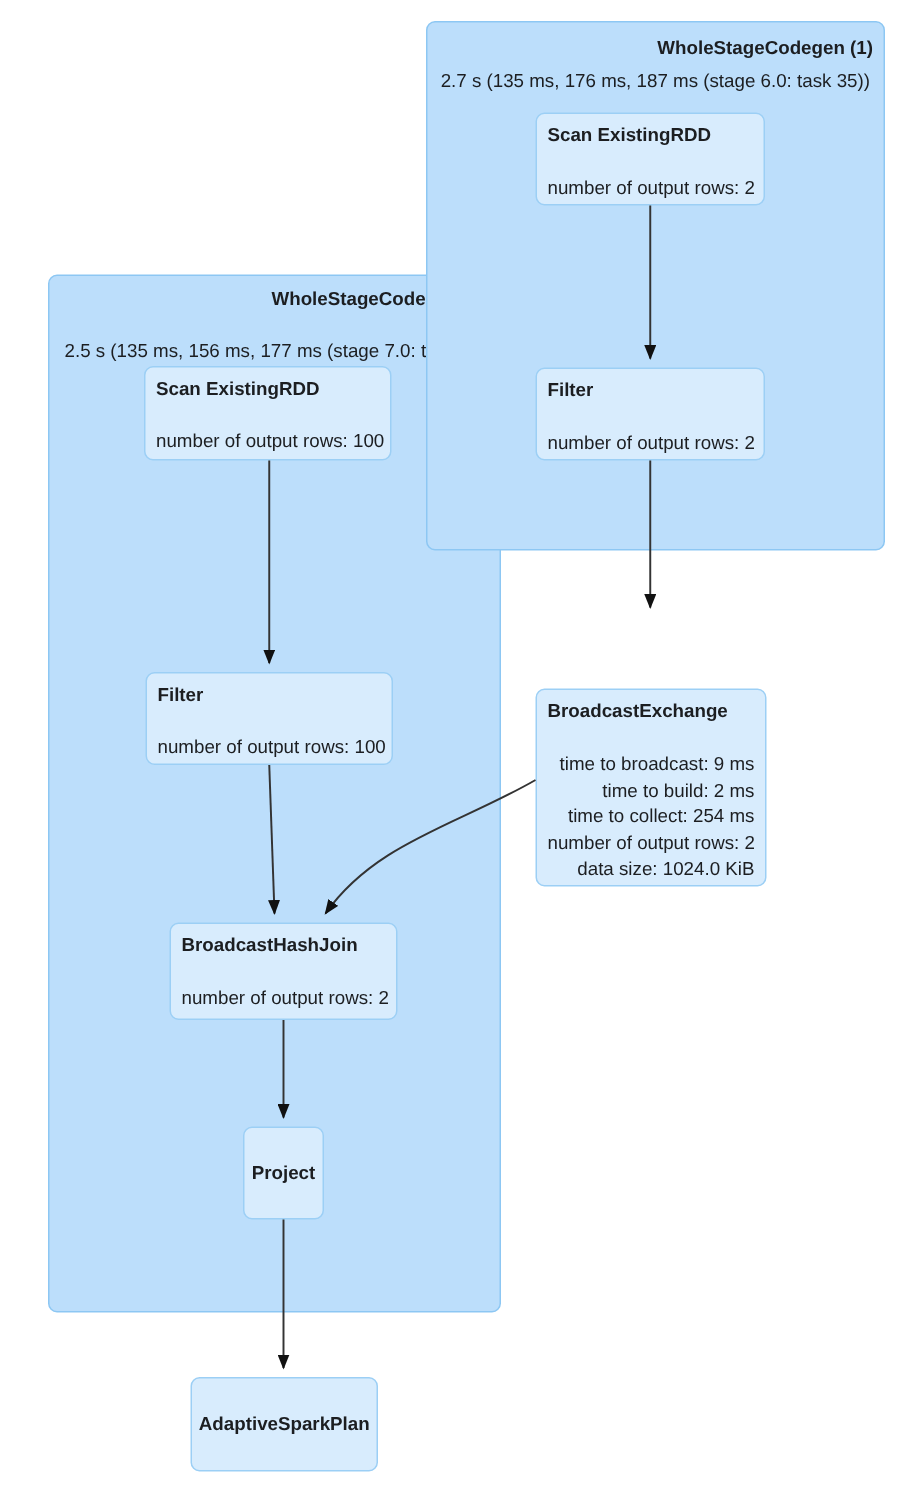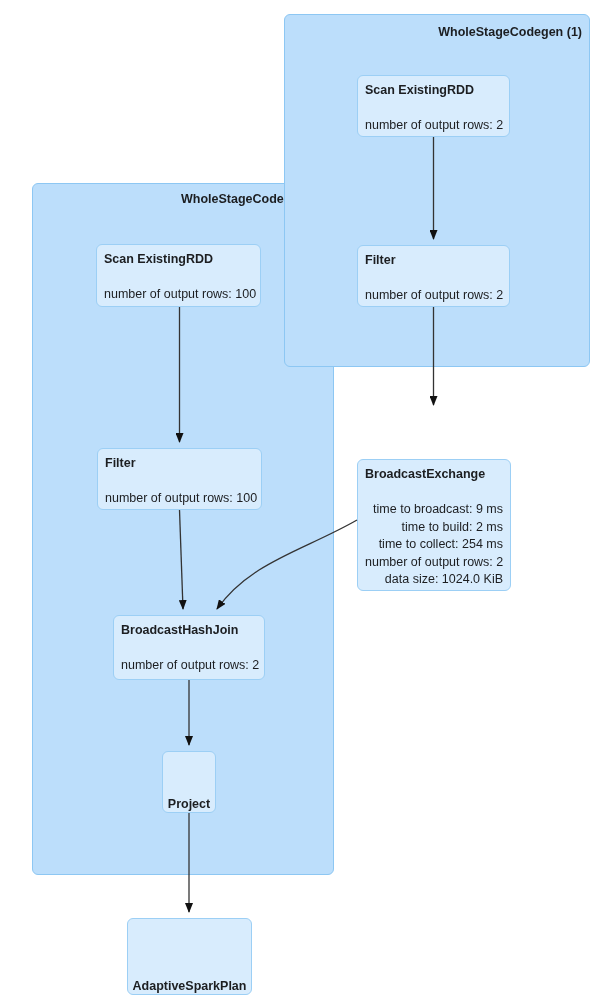--- a/index.html
+++ b/index.html
@@ -29,44 +29,46 @@
   .c-dur1-left{top:29px;left:26px;}
   .c-dur2-left{top:43px;left:10px;}
   .node{
     position:absolute;box-sizing:border-box;z-index:3;
     background:var(--node-fill);border:1px solid var(--node-border);
     border-radius:6px;padding:7px 7px;
   }
   .nt{font-weight:bold;line-height:15px;white-space:nowrap;}
   .nms{margin-top:19px;text-align:right;}
   .nm{line-height:17.5px;white-space:nowrap;}
-  .node-center{display:flex;align-items:flex-end;justify-content:center;padding:0;}
+  .node-center{display:flex;align-items:center;justify-content:center;padding:0;}
   .n-scan1{left:357px;top:75px;width:153px;height:62px;}
   .n-filter1{left:357px;top:245px;width:153px;height:62px;}
   .n-be{left:357px;top:411px;width:154px;height:132px;margin-top:48px;}
   .n-scan2{left:96px;top:244px;width:165px;height:63px;}
   .n-filter2{left:97px;top:448px;width:165px;height:62px;}
   .n-bhj{left:113px;top:615px;width:152px;height:65px;}
   .n-project{left:162px;top:751px;width:54px;height:62px;}
-  .n-asp{left:127px;top:918px;width:125px;height:77px;}
+  .n-asp{left:127px;top:918px;width:125px;height:63px;}
   .edges{position:absolute;left:0;top:0;z-index:4;pointer-events:none;}
   .edge{fill:none;stroke:var(--edge);stroke-width:1.3px;}
 </style>
 </head>
 <body>
 
 <div class="canvas">
 
   <div class="cluster cluster-left">
     <div class="c-title c-title-left">WholeStageCodeg</div>
+    <div class="c-dur c-dur2-left">2.5 s (135 ms, 156 ms, 177 ms (stage 7.0: t</div>
   </div>
 
   <div class="cluster cluster-right">
     <div class="c-title c-title-right">WholeStageCodegen (1)</div>
     <div class="c-dur c-dur-right">
+      <div>2.7 s (135 ms, 176 ms, 187 ms (stage 6.0: task 35))</div>
     </div>
   </div>
 
   <div class="node n-scan1">
     <div class="nt">Scan ExistingRDD</div>
     <div class="nms">
       <div class="nm">number of output rows: 2</div>
     </div>
   </div>
 

